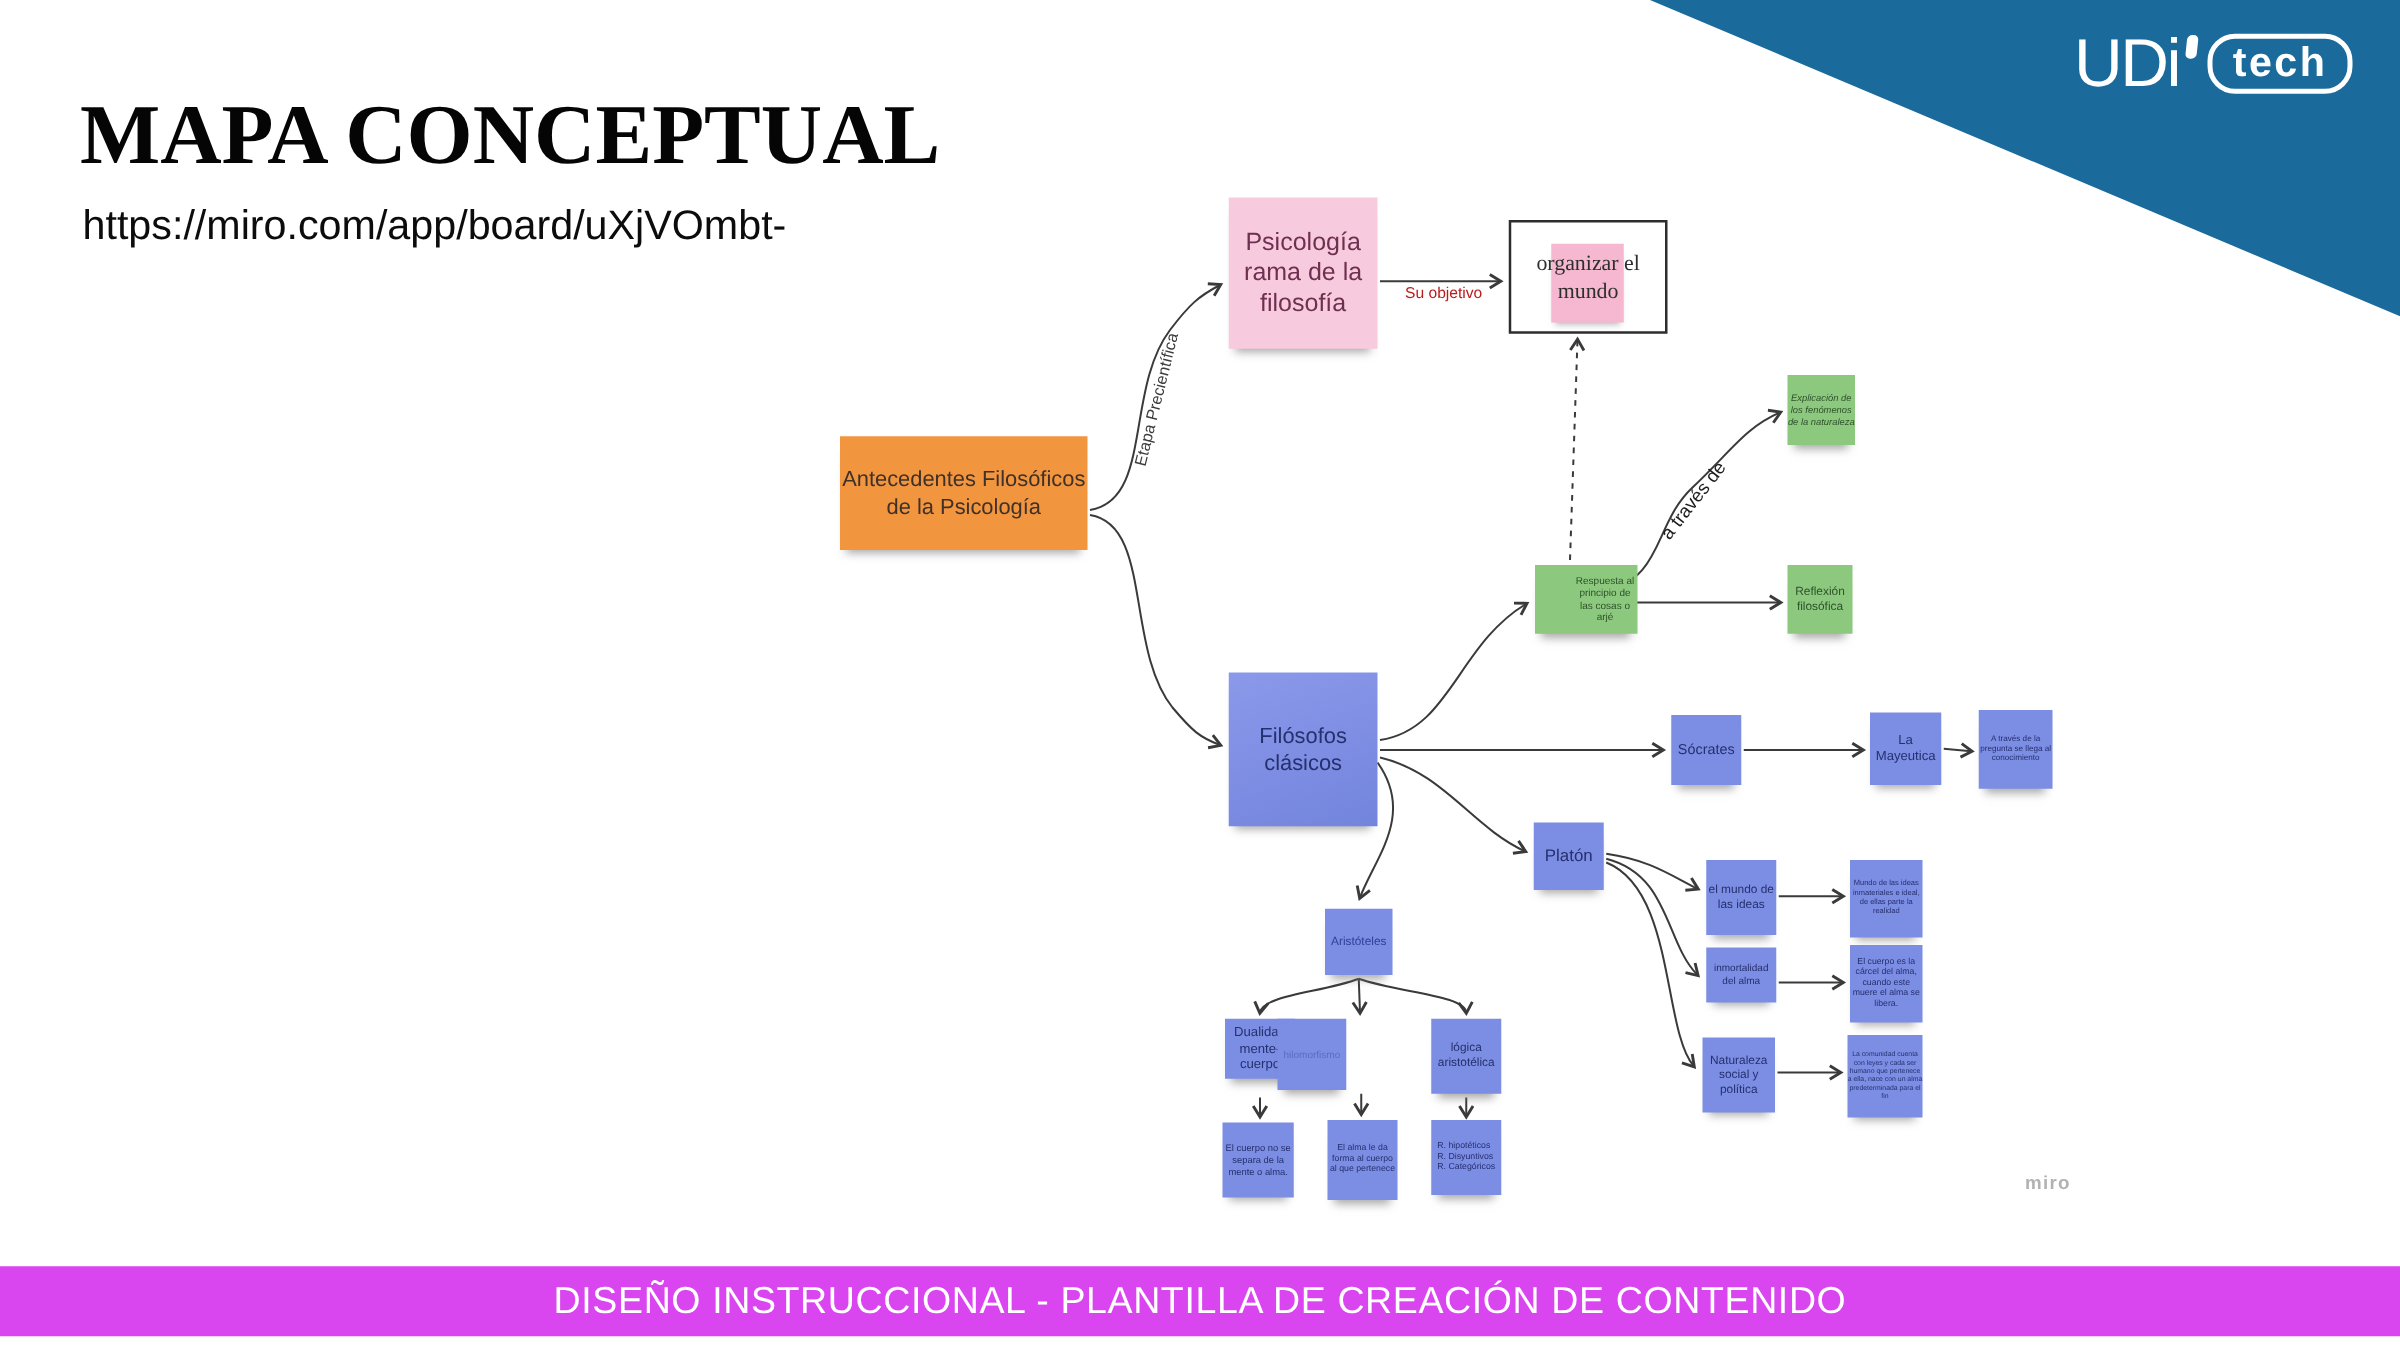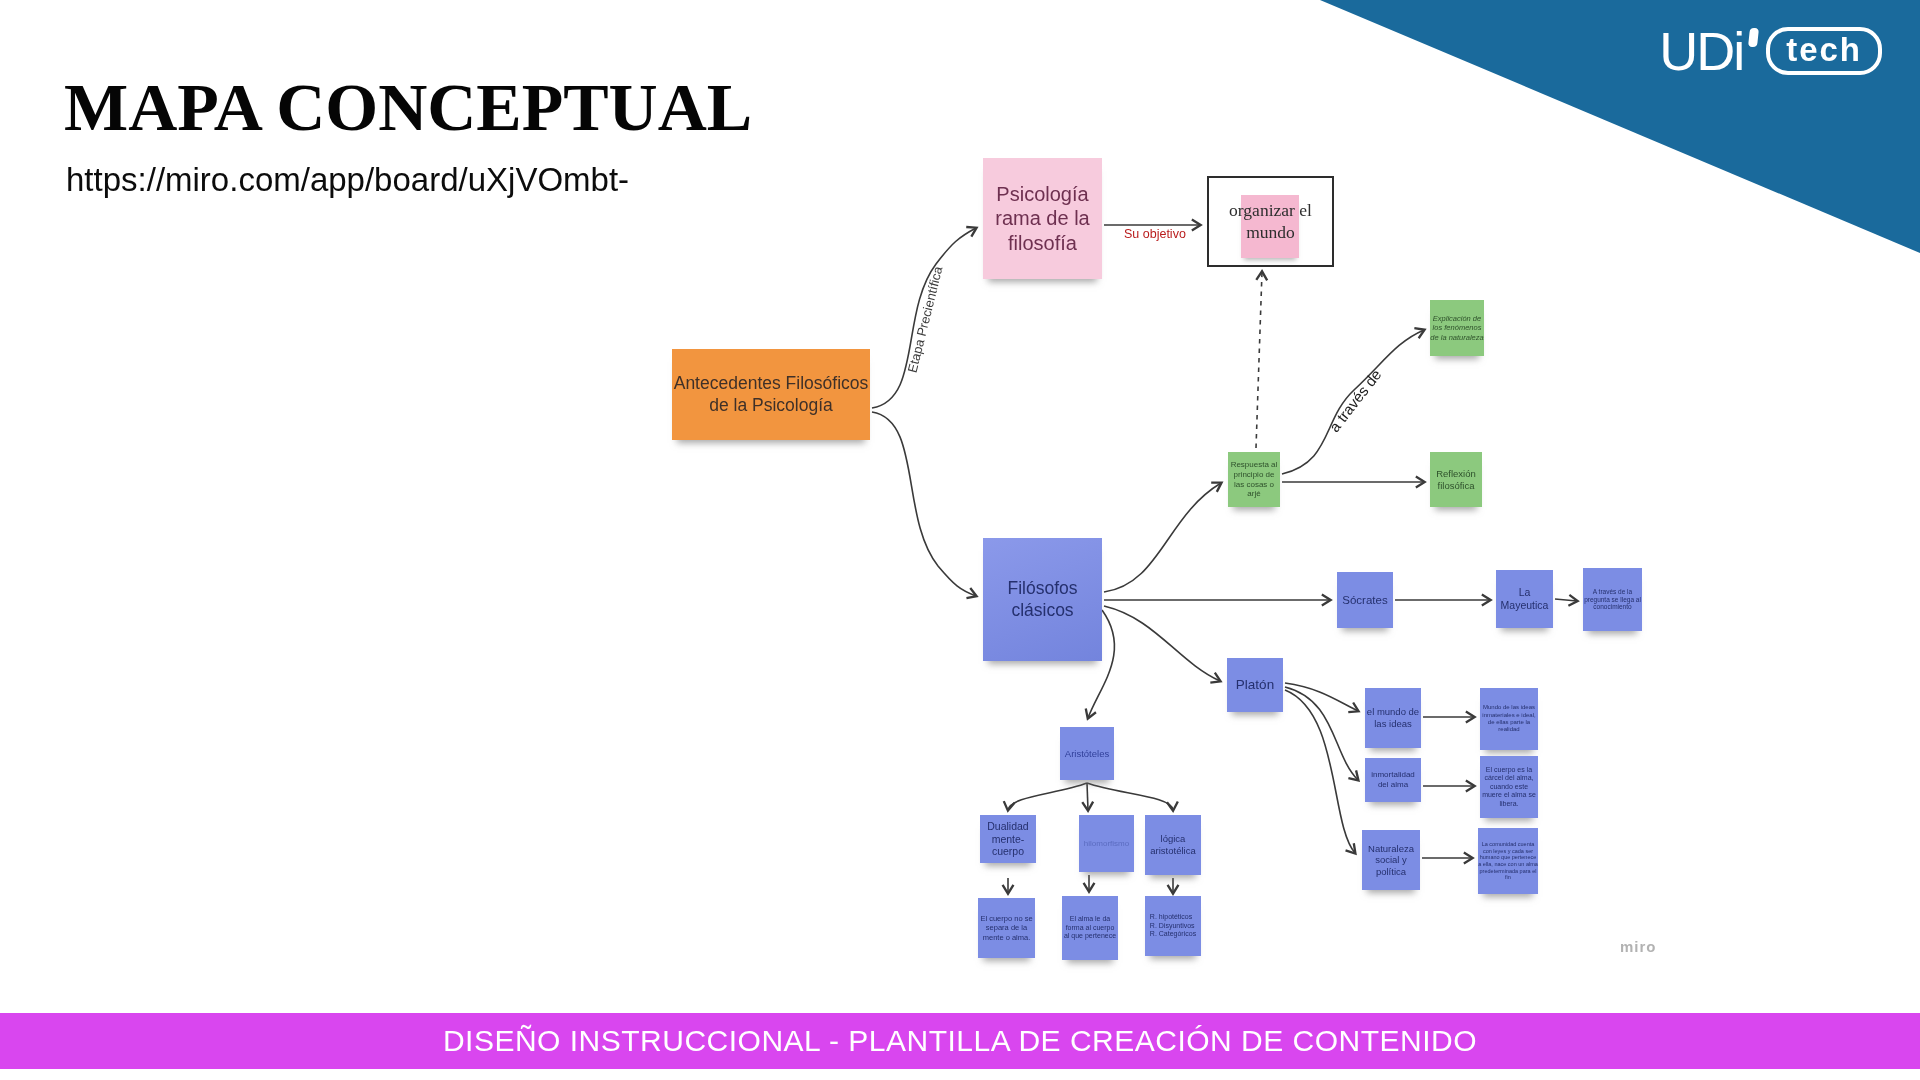--- a/index.html
+++ b/index.html
@@ -39,38 +39,38 @@
   .orange{background:#f2953f;color:#3f3028;}
   .pre{white-space:pre-line;}
 
   .n-root{left:672px;top:349px;width:198px;height:91px;font-size:17.5px;}
   .n-psicologia{left:983px;top:158px;width:119px;height:121px;font-size:20px;}
   .n-organizar{left:1207px;top:176px;width:123px;height:87px;border:2px solid #2d2d2d;background:#fff;font-family:Liberation Serif, serif;}
   .n-organizar .mini-sticky{position:absolute;left:32px;top:17px;width:58px;height:63px;
       background:#f5b8d0;box-shadow:0 5px 5px -3px rgba(120,120,120,.55);}
   .n-organizar .box-label{position:absolute;left:0;top:0;width:100%;height:100%;display:flex;
       align-items:center;justify-content:center;text-align:center;font-size:17.5px;color:#2e2e2e;line-height:1.25;}
-  .n-respuesta{left:1228px;top:452px;width:52px;height:55px;font-size:8px;}
+  .n-respuesta{left:1228px;top:452px;width:52px;height:55px;font-size:8px;padding-left:30px;}
   .n-explicacion{left:1430px;top:300px;width:54px;height:56px;font-size:7.5px;font-style:italic;}
   .n-reflexion{left:1430px;top:452px;width:52px;height:55px;font-size:9.5px;}
   .n-filosofos{left:983px;top:538px;width:119px;height:123px;font-size:17.5px;
                background:linear-gradient(160deg,#8b99ea,#7384dd);}
   .n-socrates{left:1337px;top:572px;width:56px;height:56px;font-size:11.5px;}
   .n-mayeutica{left:1496px;top:570px;width:57px;height:58px;font-size:10.5px;}
   .n-mayeutica-desc{left:1583px;top:568px;width:59px;height:63px;font-size:6.5px;}
   .n-platon{left:1227px;top:658px;width:56px;height:54px;font-size:13.5px;}
   .n-mundo{left:1365px;top:688px;width:56px;height:60px;font-size:9.5px;}
   .n-mundo-desc{left:1480px;top:688px;width:58px;height:62px;font-size:6px;}
   .n-inmortalidad{left:1365px;top:758px;width:56px;height:44px;font-size:8px;}
   .n-inmortalidad-desc{left:1480px;top:756px;width:58px;height:62px;font-size:7px;}
   .n-naturaleza{left:1362px;top:830px;width:58px;height:60px;font-size:9.5px;}
   .n-naturaleza-desc{left:1478px;top:828px;width:60px;height:66px;font-size:5.5px;}
   .n-aristoteles{left:1060px;top:727px;width:54px;height:53px;font-size:9.5px;color:#31409a;}
   .n-dualidad{left:980px;top:815px;width:56px;height:48px;font-size:10.5px;}
-  .n-hilomorfismo{left:1079px;top:815px;width:55px;height:57px;font-size:8px;}
+  .n-hilomorfismo{left:1022px;top:815px;width:55px;height:57px;font-size:8px;}
   .n-logica{left:1145px;top:815px;width:56px;height:60px;font-size:9.5px;}
   .n-dualidad-desc{left:978px;top:898px;width:57px;height:60px;font-size:7.5px;}
   .n-hilomorfismo-desc{left:1062px;top:896px;width:56px;height:64px;font-size:7px;}
   .n-logica-desc{left:1145px;top:896px;width:56px;height:60px;font-size:7px;text-align:left;}
 
   .edge-label{position:absolute;color:#414141;}
   .lbl-etapa{left:855px;top:312px;width:140px;text-align:center;font-size:13px;
              transform:rotate(-76deg);color:#3c3c3c;}
   .lbl-objetivo{left:1120px;top:227px;font-size:12.5px;color:#b91c1c;background:#fff;padding:0 4px;}
   .lbl-atraves{left:1295px;top:392px;width:120px;text-align:center;font-size:15px;color:#1c1c1c;

